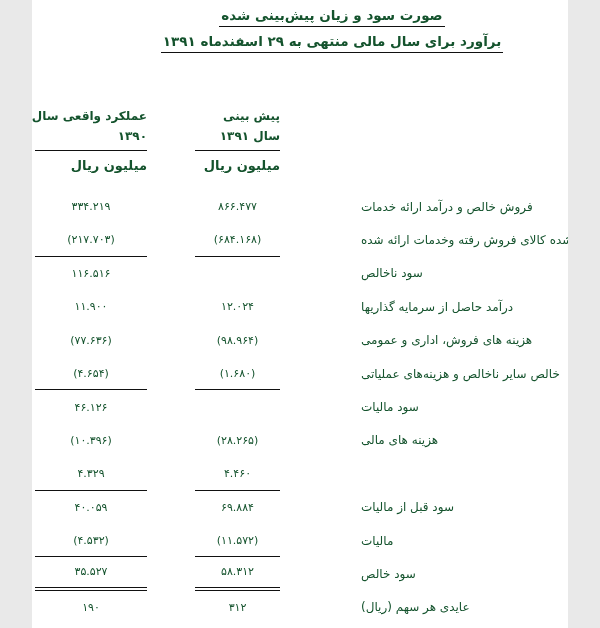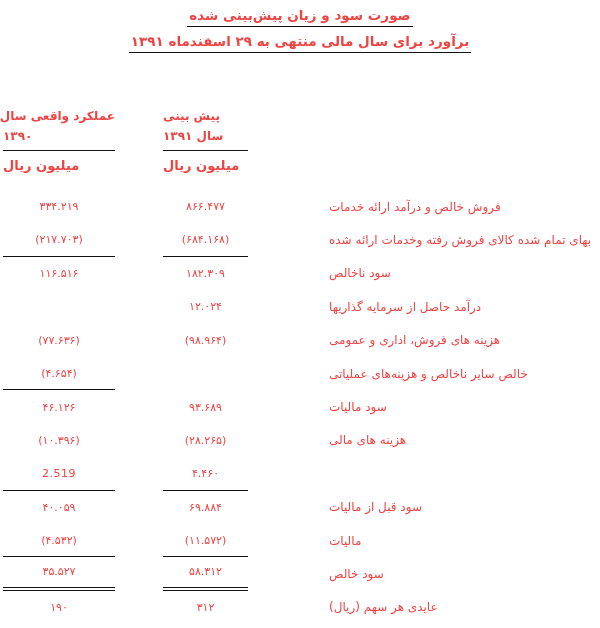--- a/index.html
+++ b/index.html
@@ -1,40 +1,40 @@
 <!DOCTYPE html>
 <html lang="fa"><head>
 <meta charset="utf-8">
 <style>
   * { margin:0; padding:0; box-sizing:border-box; }
   html,body { background:#e9e9e9; }
   .page {
     position:relative;
-    width:600px; height:628px;
+    width:536px; height:628px;
     background:#ffffff;
-    color:#ef4444;
+    color:#14532d;
     font-family:"DejaVu Sans", sans-serif;
     overflow:hidden;
     margin:0 auto;
   }
   
   .titles { position:absolute; top:5px; left:0; width:600px; text-align:center; }
   .title-line { display:block; margin-bottom:4px; }
   .title-line > span {
     display:inline-block;
     font-weight:bold;
     font-size:13.5px;
     line-height:17px;
     direction:rtl;
     border-bottom:1.5px solid #111;
     padding:0 2px 2px 2px;
   }
   
   .thead { position:absolute; top:104px; left:0; width:600px; height:86px; }
-  .hcol { position:absolute; top:0; text-align:left; }
+  .hcol { position:absolute; top:0; text-align:right; }
   .hcol-a { left:3px;   width:112px; }
   .hcol-b { left:163px; width:85px;  }
   .hcap {
     direction:rtl;
     border-bottom:1.2px solid #111;
     padding:2px 0 4px 0;
   }
   .hcap div { font-weight:bold; font-size:12px; line-height:20px; white-space:nowrap; }
   .hunit { margin-top:7px; font-weight:bold; font-size:13px; direction:rtl; white-space:nowrap; }
   .hcol-c {
@@ -105,54 +105,54 @@
     </div>
 
     <div class="row rule-single">
       <div class="cell cA">(۲۱۷.۷۰۳)</div>
       <div class="cell cB">(۶۸۴.۱۶۸)</div>
       <div class="cell cC">بهای تمام شده کالای فروش رفته وخدمات ارائه شده</div>
     </div>
 
     <div class="row">
       <div class="cell cA">۱۱۶.۵۱۶</div>
-      <div class="cell cB">۱۸۲.۳۰۹</div>
       <div class="cell cC">سود ناخالص</div>
     </div>
 
     <div class="row">
+      <div class="cell cA">۱۱.۹۰۰</div>
       <div class="cell cB">۱۲.۰۲۴</div>
       <div class="cell cC">درآمد حاصل از سرمایه گذاریها</div>
     </div>
 
     <div class="row">
       <div class="cell cA">(۷۷.۶۳۶)</div>
       <div class="cell cB">(۹۸.۹۶۴)</div>
       <div class="cell cC">هزینه های فروش، اداری و عمومی</div>
     </div>
 
     <div class="row rule-single">
       <div class="cell cA">(۴.۶۵۴)</div>
+      <div class="cell cB">(۱.۶۸۰)</div>
       <div class="cell cC">خالص سایر ناخالص و هزینه‌های عملیاتی</div>
     </div>
 
     <div class="row">
       <div class="cell cA">۴۶.۱۲۶</div>
-      <div class="cell cB">۹۳.۶۸۹</div>
       <div class="cell cC">سود مالیات</div>
     </div>
 
     <div class="row">
       <div class="cell cA">(۱۰.۳۹۶)</div>
       <div class="cell cB">(۲۸.۲۶۵)</div>
       <div class="cell cC">هزینه های مالی</div>
     </div>
 
     <div class="row rule-single">
-      <div class="cell cA">2.519</div>
+      <div class="cell cA">۴.۳۲۹</div>
       <div class="cell cB">۴.۴۶۰</div>
     </div>
 
     <div class="row">
       <div class="cell cA">۴۰.۰۵۹</div>
       <div class="cell cB">۶۹.۸۸۴</div>
       <div class="cell cC">سود قبل از مالیات</div>
     </div>
 
     <div class="row rule-single">

